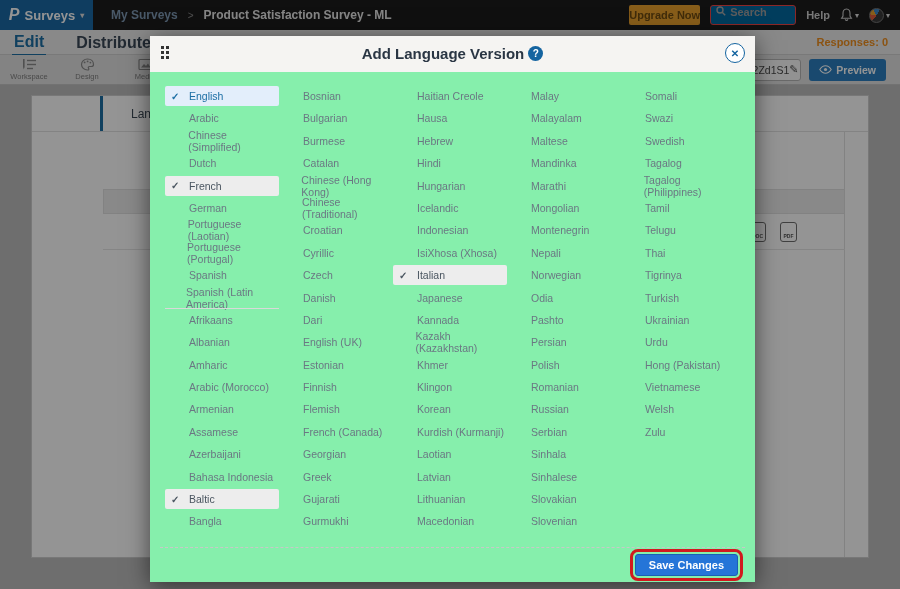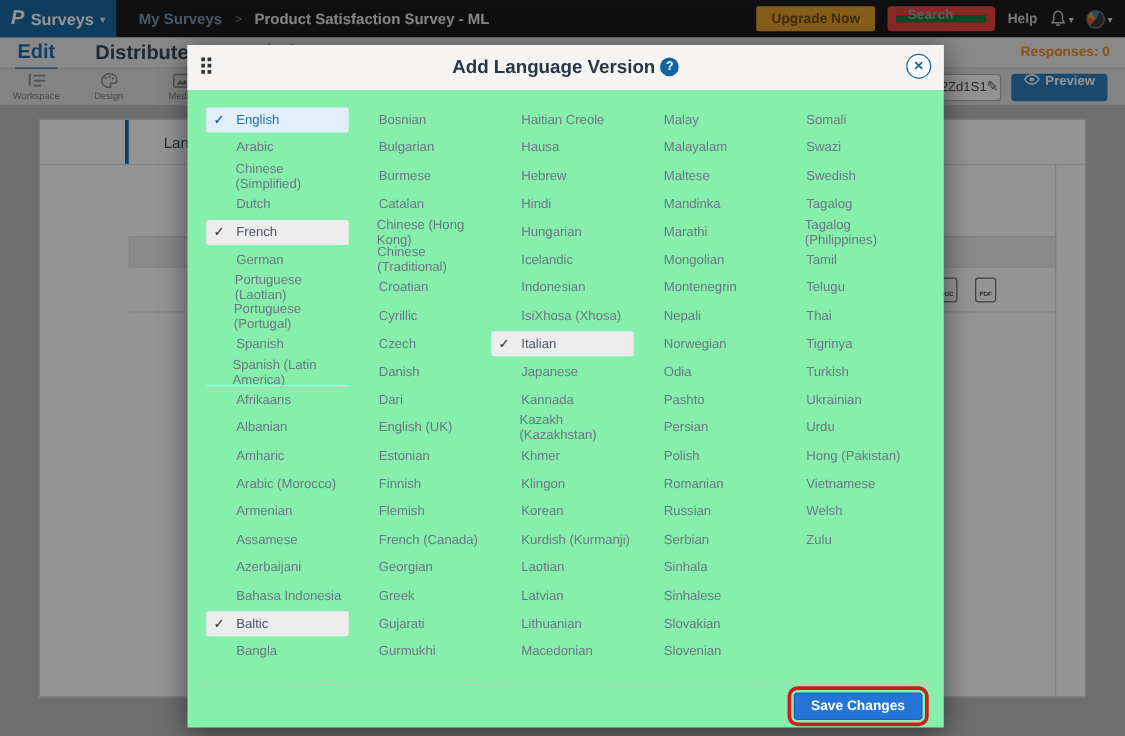--- a/index.html
+++ b/index.html
@@ -9,43 +9,43 @@
   
   .topbar { position:absolute; left:0; top:0; width:900px; height:30px; background:#1d1d1d; display:flex; align-items:center; z-index:1; }
   .logo-box { width:93px; height:30px; background:#1b6aa5; color:#fff; display:flex; align-items:center; justify-content:center; gap:5px; font-size:13px; font-weight:bold; cursor:pointer; }
   .logo-p { font-size:16px; font-weight:bold; font-style:italic; }
   .caret { font-size:8px; color:#ddd; }
   .breadcrumb { display:flex; align-items:center; gap:10px; margin-left:18px; font-size:12px; }
   .bc-parent { color:#7f99b4; font-weight:bold; }
   .bc-sep { color:#8a8a8a; font-size:10px; }
   .bc-current { color:#e6e6e6; font-weight:bold; }
   .topbar-right { margin-left:auto; display:flex; align-items:center; gap:10px; padding-right:10px; }
-  .upgrade-btn { background:#e8a02e; color:#6f4c12; font-weight:bold; font-size:11px; border:none; border-radius:2px; padding:4px 12px; cursor:pointer; font-family:inherit; }
-  .searchbox { display:flex; align-items:flex-end; gap:4px; width:86px; height:20px; background:#15803d; border:7px solid #ef4444; border-radius:3px; padding:0 5px; }
+  .upgrade-btn { background:#e8a02e; color:#6f4c12; font-weight:bold; font-size:11px; border:none; border-radius:2px; padding:4px 0; cursor:pointer; font-family:inherit; }
+  .searchbox { display:flex; align-items:flex-start; gap:4px; width:86px; height:20px; background:#0369a1; border:1px solid #ef4444; border-radius:3px; padding:0 5px; }
   .searchbox input { background:transparent; border:none; outline:none; width:60px; font-size:11px; font-weight:bold; color:#cfcfcf; font-family:inherit; }
   .searchbox input::placeholder { color:#9f9f9f; }
   .help-link { color:#cfcfcf; font-size:11px; font-weight:bold; cursor:pointer; }
   .bell-wrap, .avatar-wrap { display:flex; align-items:center; gap:2px; cursor:pointer; }
   .avatar { width:15px; height:15px; border-radius:50%; background:conic-gradient(from 220deg, #e05a3a 0 60deg, #e8a02e 60deg 110deg, #3a87c8 110deg 170deg, #3a3a3a 170deg 360deg); border:1px solid #777; }
 
   
   .tabbar { position:absolute; left:0; top:30px; width:900px; height:25px; background:#ededed; display:flex; align-items:center; z-index:1; border-bottom:1px solid #d0d0d0; }
   .tab { font-size:16px; font-weight:bold; color:#3a4856; margin-left:28px; padding:4px 2px 3px; cursor:pointer; }
   .tab:first-child { margin-left:12px; }
   .tab.active { color:#1c6ea4; border-bottom:2px solid #1c6ea4; }
   .responses { margin-left:auto; margin-right:12px; font-size:11px; font-weight:bold; color:#ef8f1f; }
 
   
   .toolbar { position:absolute; left:0; top:55px; width:900px; height:30px; background:#e2e2e2; border-bottom:1px solid #c4c4c4; display:flex; align-items:center; z-index:1; }
   .tool-item { width:58px; display:flex; flex-direction:column; align-items:center; gap:1px; color:#808080; font-size:7.5px; cursor:pointer; }
   .tool-item svg { display:block; }
   .toolbar-right { margin-left:auto; display:flex; align-items:center; gap:8px; padding-right:14px; }
   .id-box { width:80px; height:22px; background:#fcfcfc; border:1px solid #b5b5b5; border-radius:3px; display:flex; align-items:center; justify-content:space-between; padding:0 5px; font-size:10.5px; color:#4a4a4a; }
   .pencil { font-size:11px; color:#555; cursor:pointer; }
-  .preview-btn { height:22px; background:#2b7fc0; border:none; border-radius:3px; color:#fff; font-size:10.5px; font-weight:bold; display:flex; gap:4px; padding:0 10px; cursor:pointer; font-family:inherit; }
+  .preview-btn { height:22px; background:#2b7fc0; border:none; border-radius:3px; color:#fff; font-size:10.5px; font-weight:bold; display:flex; align-items:center; gap:4px; padding:0 10px; cursor:pointer; font-family:inherit; }
 
   
   .panel { position:absolute; left:31px; top:95px; width:838px; height:463px; background:#fff; border:1px solid #cfcfcf; z-index:1; }
   .languages-row { height:36px; border-bottom:1px solid #e2e2e2; display:flex; align-items:stretch; }
   .languages-item { margin-left:68px; border-left:3px solid #1c6ea4; display:flex; align-items:center; padding-left:28px; font-size:12px; color:#3d4a57; width:100%; cursor:pointer; }
   .ws-head { position:absolute; left:71px; right:23px; top:93px; height:25px; background:#ececec; border:1px solid #e0e0e0; }
   .ws-iconrow { position:absolute; left:71px; right:23px; top:118px; height:36px; border-bottom:1px solid #e6e6e6; display:flex; justify-content:flex-end; align-items:center; gap:14px; padding-right:48px; }
   .content-right-line { position:absolute; right:23px; top:36px; bottom:0; width:1px; background:#e0e0e0; }
   .file-icon { width:17px; height:20px; border:1px solid #6e6e6e; border-radius:3px; display:flex; align-items:flex-end; justify-content:center; font-size:5px; font-weight:bold; color:#555; padding-bottom:2px; cursor:pointer; }
 

